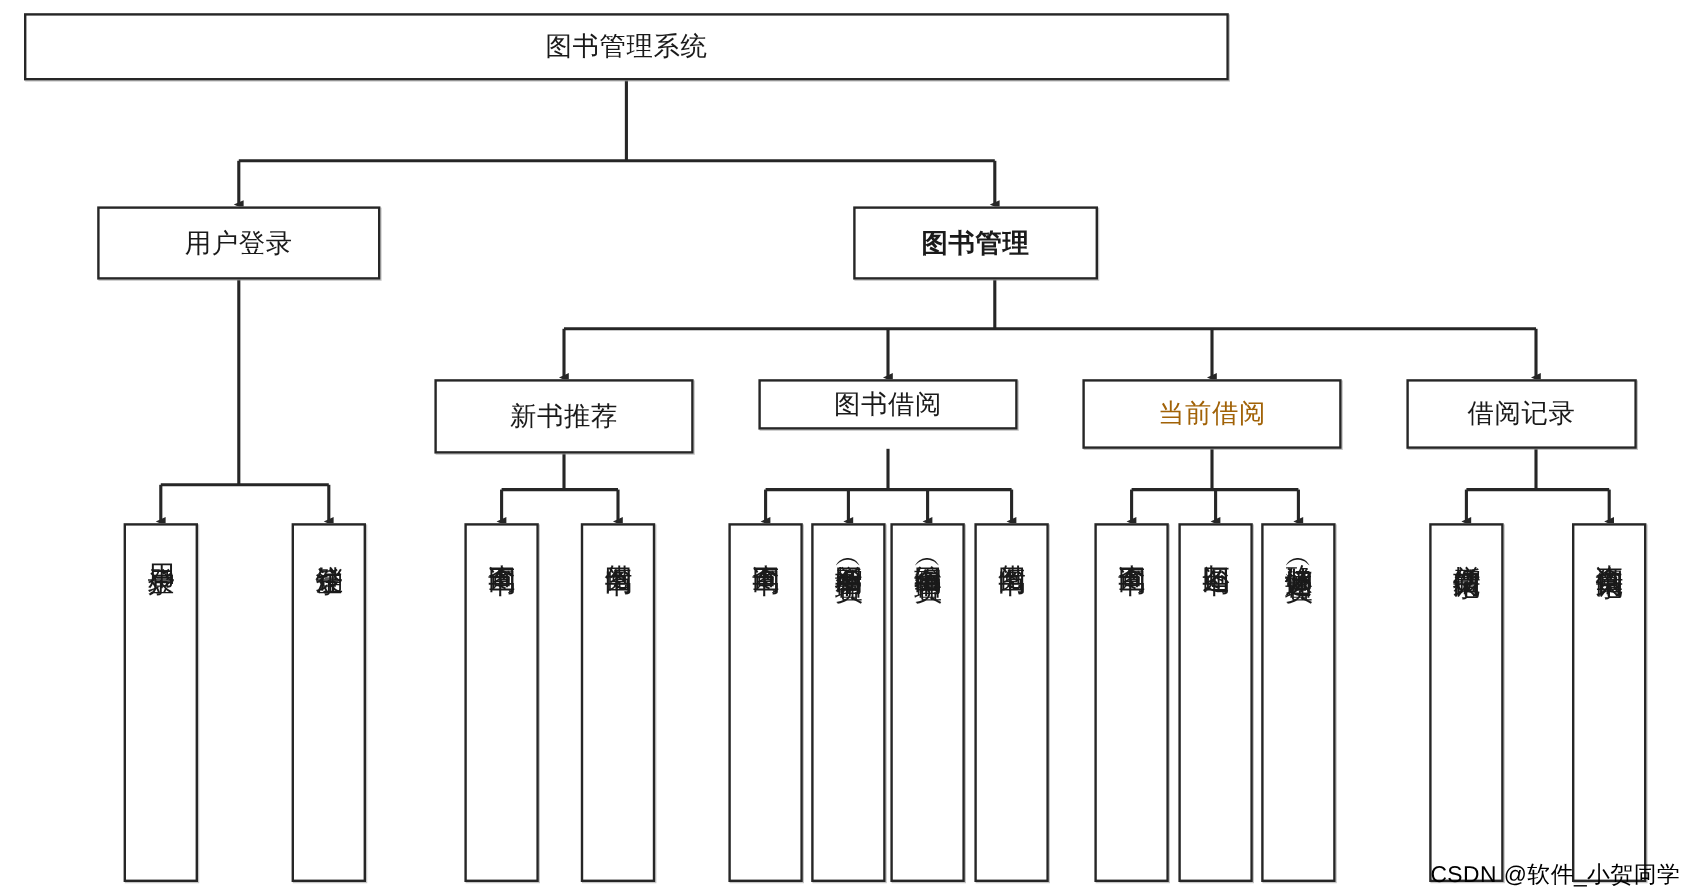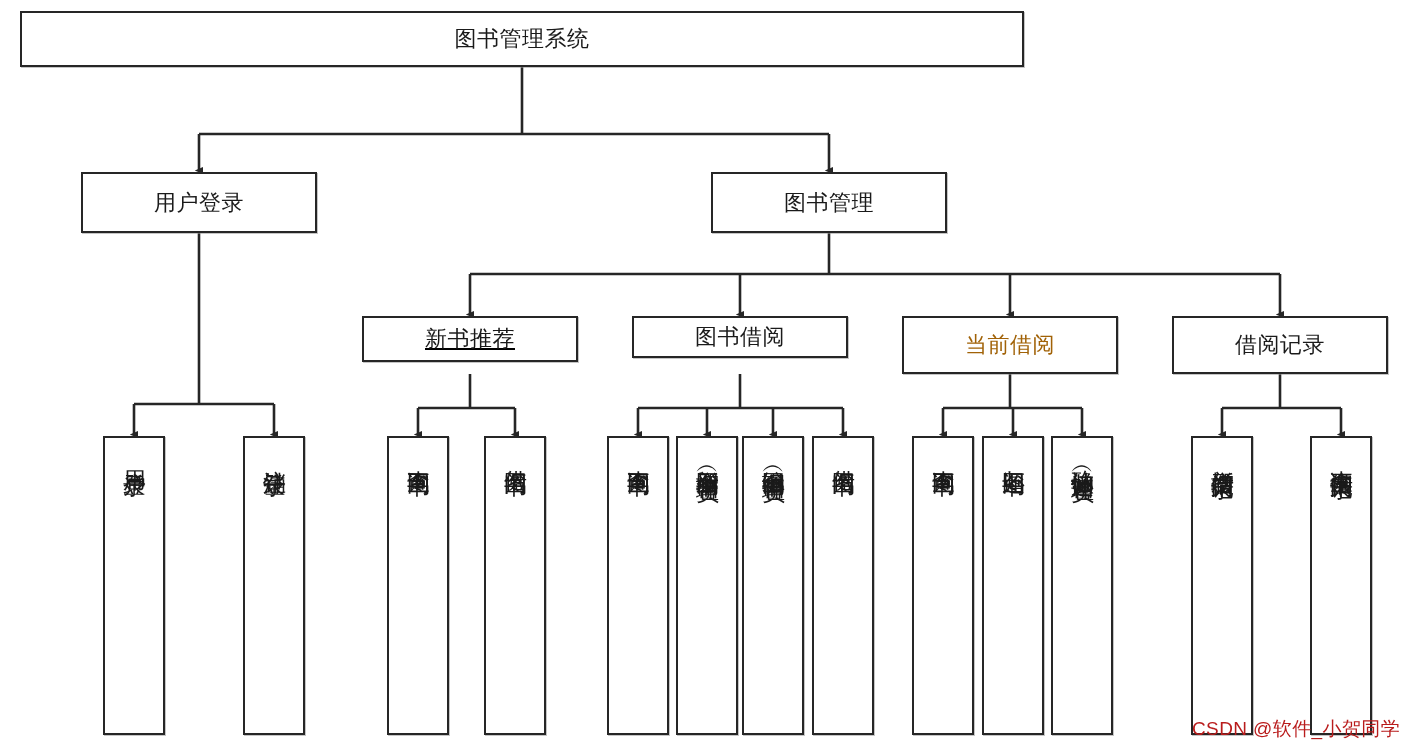--- a/index.html
+++ b/index.html
@@ -112,33 +112,33 @@
         <path d="M 1341 408 L 1341 434.5" stroke="#262626" stroke-width="2.6" fill="none" marker-end="url(#arrowhead)"></path>
       </g>
   </svg>
   <div id="nodes-layer">
       <div class="node-box" style="left: 20px; top: 11px; width: 1004px; height: 56px; border-color: rgb(38, 38, 38); background: rgb(255, 255, 255);">
         <span class="node-label" style="color: rgb(26, 26, 26);">图书管理系统</span>
       </div>
       <div class="node-box" style="left: 81px; top: 172px; width: 236px; height: 61px; border-color: rgb(38, 38, 38); background: rgb(255, 255, 255);">
         <span class="node-label" style="color: rgb(26, 26, 26);">用户登录</span>
       </div>
-      <div class="node-box" style="left: 711px; top: 172px; width: 236px; height: 61px; border-color: rgb(38, 38, 38); background: rgb(255, 255, 255);">
+      <div class="node-box" style="left: 711px; top: 172px; width: 204px; height: 61px; border-color: rgb(38, 38, 38); background: rgb(255, 255, 255); font-weight: bold;">
         <span class="node-label" style="color: rgb(26, 26, 26);">图书管理</span>
       </div>
-      <div class="node-box" style="left: 362px; top: 316px; width: 216px; height: 46px; border-color: rgb(38, 38, 38); background: rgb(255, 255, 255); text-decoration: underline;">
+      <div class="node-box" style="left: 362px; top: 316px; width: 216px; height: 62px; border-color: rgb(38, 38, 38); background: rgb(255, 255, 255);">
         <span class="node-label" style="color: rgb(26, 26, 26);">新书推荐</span>
       </div>
       <div class="node-box" style="left: 632px; top: 316px; width: 216px; height: 42px; border-color: rgb(38, 38, 38); background: rgb(255, 255, 255);">
         <span class="node-label" style="color: rgb(26, 26, 26);">图书借阅</span>
       </div>
       <div class="node-box" style="left: 902px; top: 316px; width: 216px; height: 58px; border-color: rgb(38, 38, 38); background: rgb(255, 255, 255);">
         <span class="node-label" style="color: #a16207;">当前借阅</span>
       </div>
-      <div class="node-box" style="left: 1172px; top: 316px; width: 216px; height: 58px; border-color: rgb(38, 38, 38); background: rgb(255, 255, 255);">
+      <div class="node-box" style="left: 1172px; top: 316px; width: 192px; height: 58px; border-color: rgb(38, 38, 38); background: rgb(255, 255, 255);">
         <span class="node-label" style="color: rgb(26, 26, 26);">借阅记录</span>
       </div>
       <div class="node-box vertical" style="left: 103px; top: 436px; width: 62px; height: 299px; border-color: rgb(38, 38, 38); background: rgb(255, 255, 255);">
         <span class="node-label" style="color: rgb(26, 26, 26);">用户登录</span>
       </div>
       <div class="node-box vertical" style="left: 243px; top: 436px; width: 62px; height: 299px; border-color: rgb(38, 38, 38); background: rgb(255, 255, 255);">
         <span class="node-label" style="color: rgb(26, 26, 26);">注销登录</span>
       </div>
       <div class="node-box vertical" style="left: 387px; top: 436px; width: 62px; height: 299px; border-color: rgb(38, 38, 38); background: rgb(255, 255, 255);">
         <span class="node-label" style="color: rgb(26, 26, 26);">查询图书</span>
@@ -167,14 +167,14 @@
       <div class="node-box vertical" style="left: 1051px; top: 436px; width: 62px; height: 299px; border-color: rgb(38, 38, 38); background: rgb(255, 255, 255);">
         <span class="node-label" style="color: rgb(26, 26, 26);">确认归还（管理员）</span>
       </div>
       <div class="node-box vertical" style="left: 1191px; top: 436px; width: 62px; height: 299px; border-color: rgb(38, 38, 38); background: rgb(255, 255, 255);">
         <span class="node-label" style="color: rgb(26, 26, 26);">新增借阅记录</span>
       </div>
       <div class="node-box vertical" style="left: 1310px; top: 436px; width: 62px; height: 299px; border-color: rgb(38, 38, 38); background: rgb(255, 255, 255);">
         <span class="node-label" style="color: rgb(26, 26, 26);">查询借阅记录</span>
       </div>
     </div>
-  <div class="watermark" style="left: 1192px; top: 716px; color: #b91c1c;">CSDN @软件_小贺同学</div>
+  <div class="watermark" style="left: 1192px; top: 716px; color: #000000;">CSDN @软件_小贺同学</div>
 </div>
 
 </body></html>

